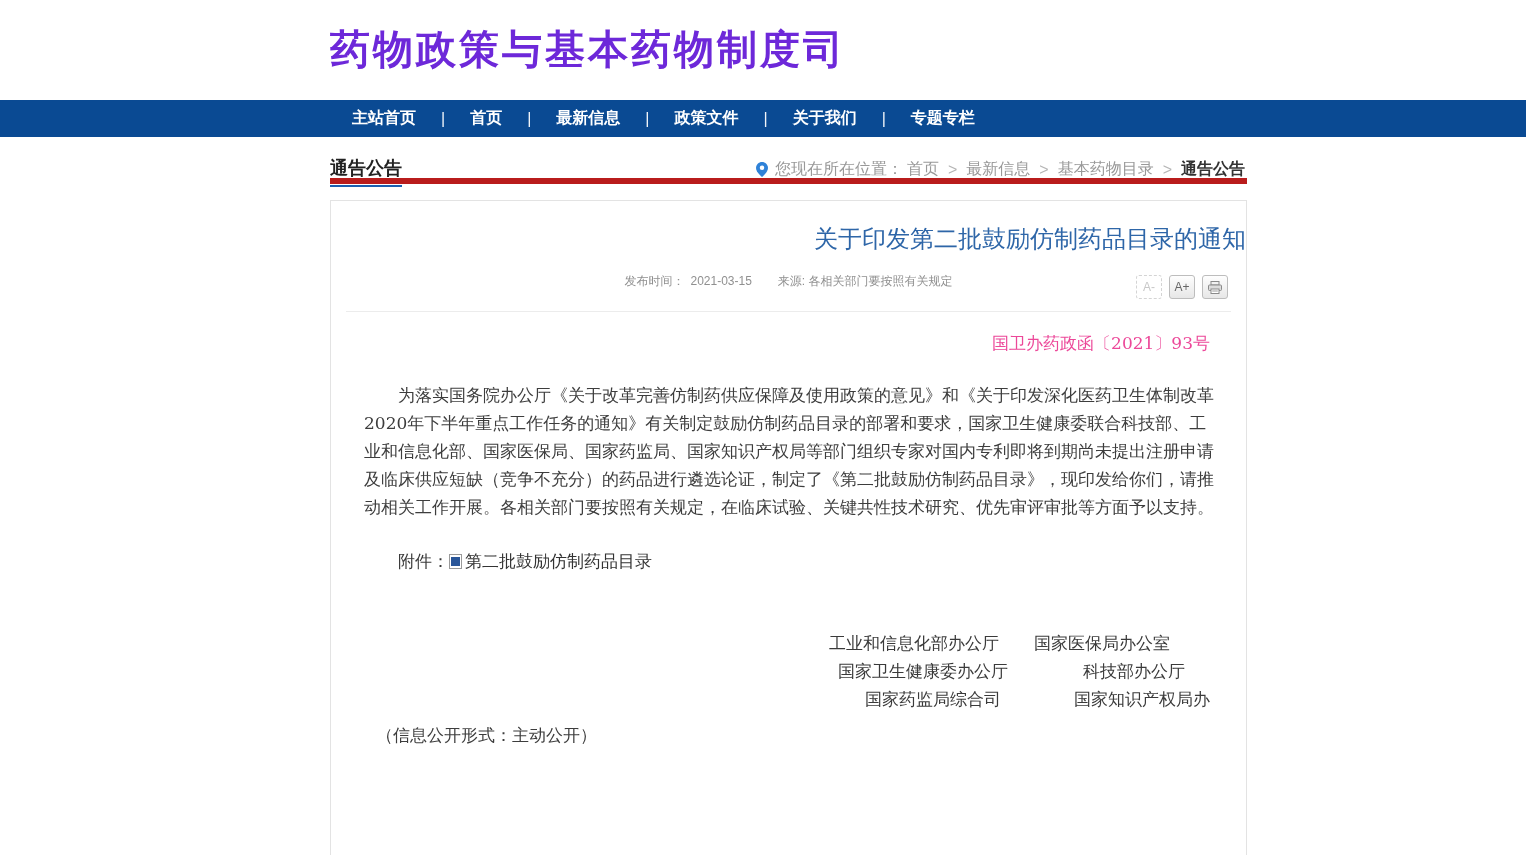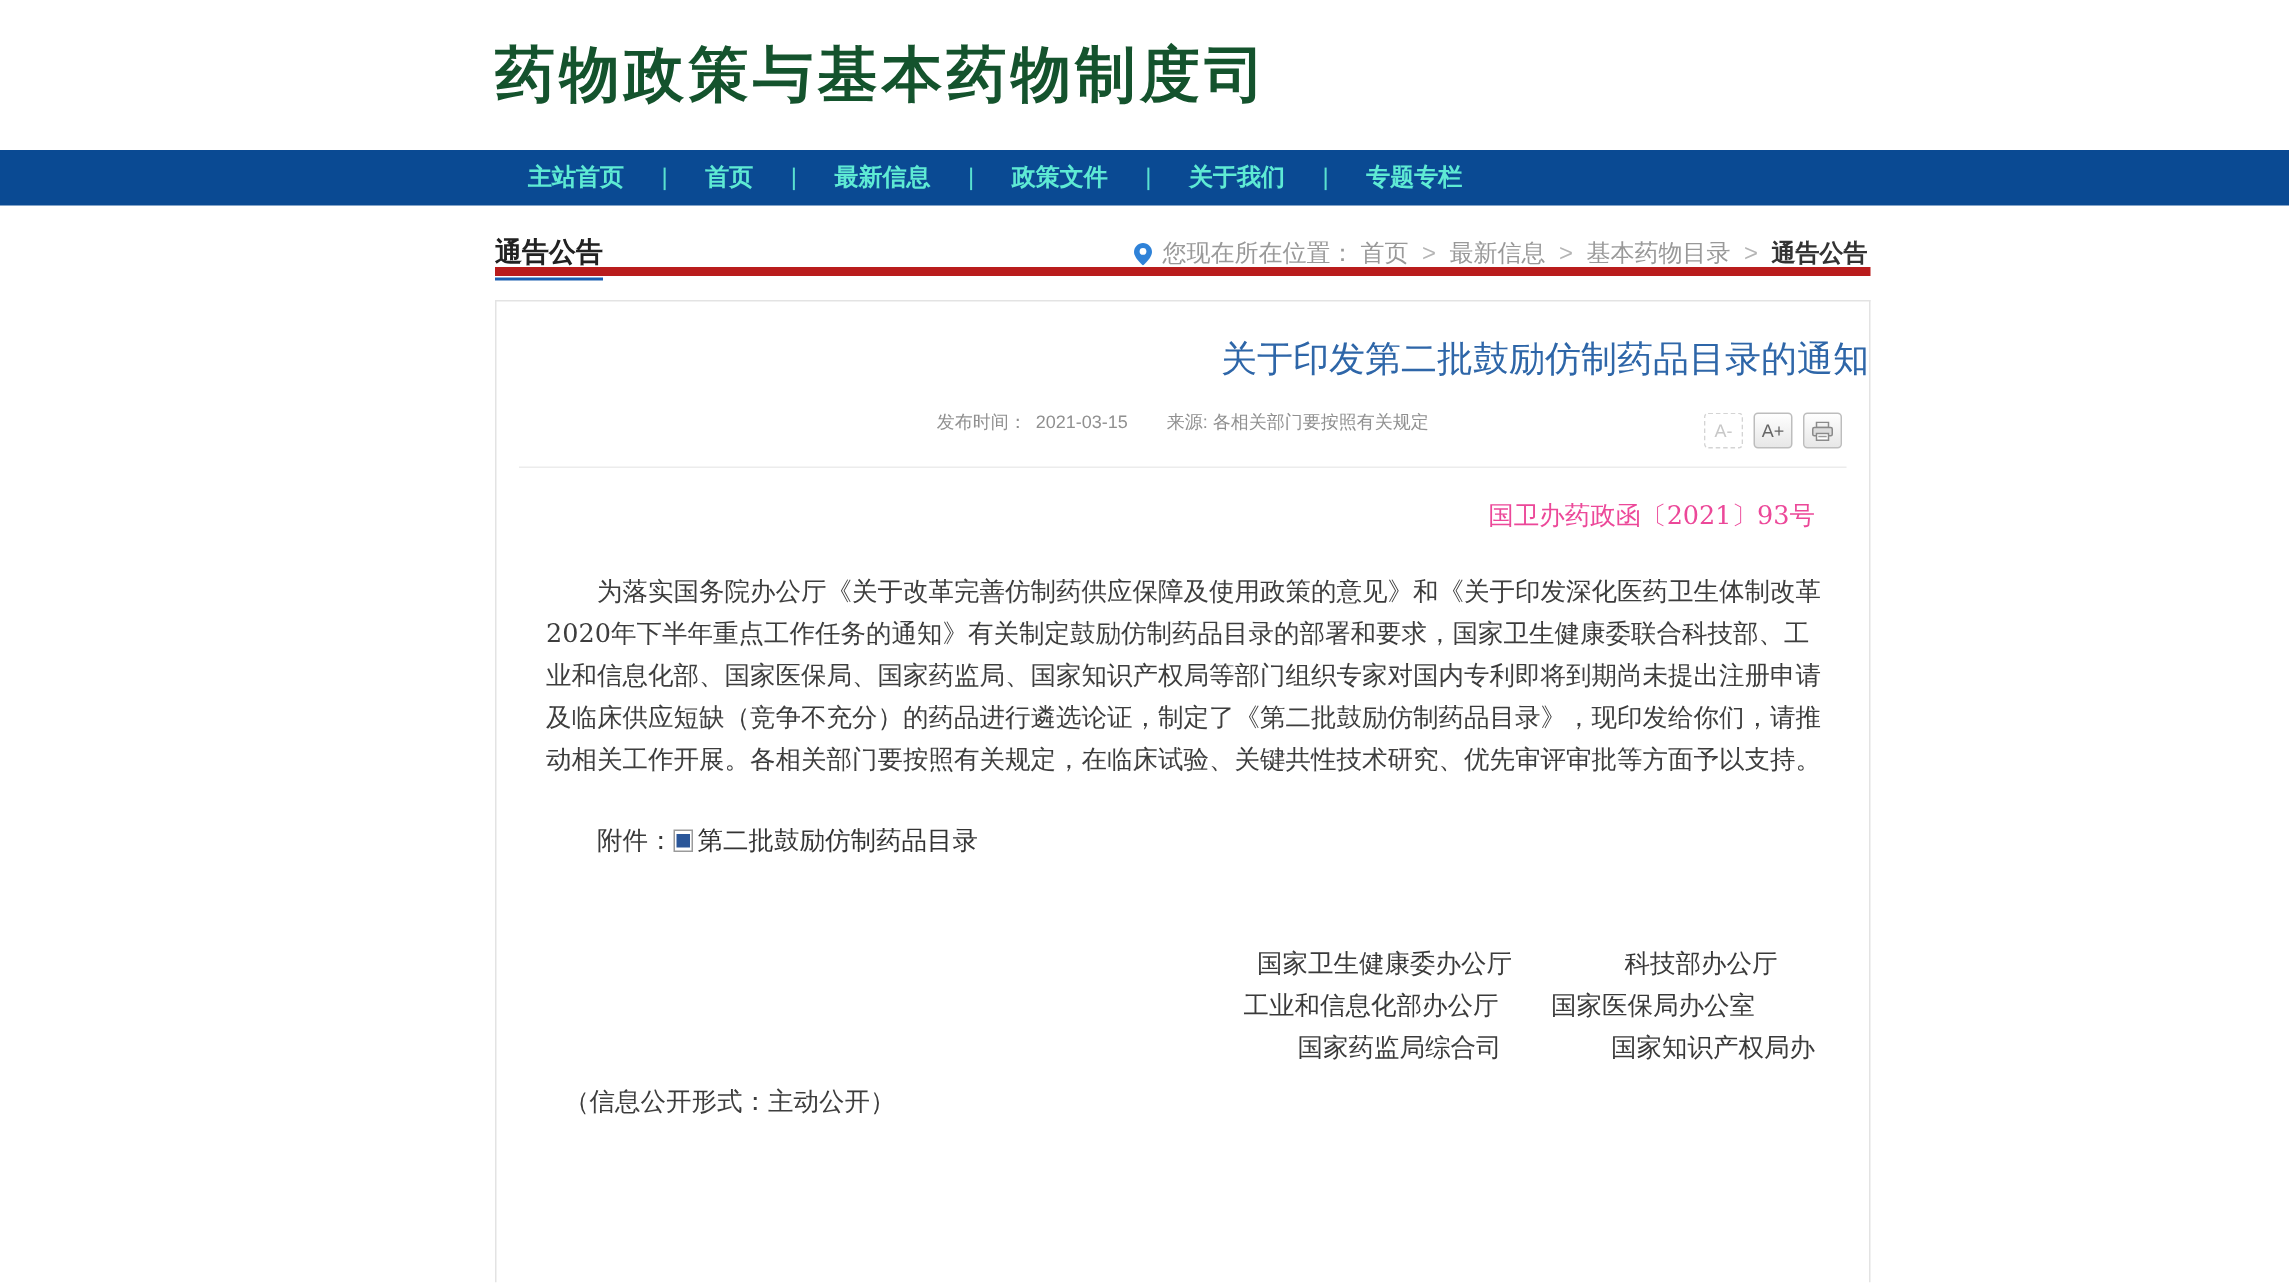--- a/index.html
+++ b/index.html
@@ -3,26 +3,26 @@
 <meta charset="utf-8">
 <style>
   * { margin:0; padding:0; box-sizing:border-box; }
   html,body { width:1526px; height:855px; background:#fff; overflow:hidden;
               font-family:"Liberation Sans", sans-serif; }
   .page { position:relative; width:1526px; height:855px; }
 
   
   .site-header { position:absolute; top:0; left:0; width:1526px; height:100px; background:#fff; }
   .site-title { position:absolute; left:330px; top:22px; font-size:40px; font-weight:bold;
-                color:#14532d; letter-spacing:3px; }
+                color:#6d28d9; letter-spacing:3px; }
 
   
   .navbar { position:absolute; top:100px; left:0; width:1526px; height:37px; background:#0a4a93; }
   .nav-inner { margin-left:352px; height:100%; display:flex; align-items:center;
-               color:#5eead4; font-size:16px; font-weight:bold; }
+               color:#ffffff; font-size:16px; font-weight:bold; }
   .nav-item { cursor:pointer; white-space:nowrap; }
   .nav-sep { margin:0 25px; font-weight:normal; opacity:.95; }
 
   
   .breadcrumb-row { position:absolute; top:150px; left:330px; width:917px; height:34px;
                     border-bottom:6px solid #b91c1c; }
   .section-title { position:absolute; left:0; top:6px; font-size:18px; font-weight:bold;
                    color:#222; padding-bottom:5px; border-bottom:2px solid #1a5fb0; }
   .breadcrumb { position:absolute; right:2px; top:9px; display:flex; align-items:center;
                 font-size:16px; color:#999; }
@@ -146,29 +146,29 @@
 
     <div class="article-body doc-serif">
       <p class="para-indent">为落实国务院办公厅《关于改革完善仿制药供应保障及使用政策的意见》和《关于印发深化医药卫生体制改革2020年下半年重点工作任务的通知》有关制定鼓励仿制药品目录的部署和要求，国家卫生健康委联合科技部、工业和信息化部、国家医保局、国家药监局、国家知识产权局等部门组织专家对国内专利即将到期尚未提出注册申请及临床供应短缺（竞争不充分）的药品进行遴选论证，制定了《第二批鼓励仿制药品目录》，现印发给你们，请推动相关工作开展。各相关部门要按照有关规定，在临床试验、关键共性技术研究、优先审评审批等方面予以支持。</p>
     </div>
 
     <div class="attachment doc-serif">
       <span>附件：</span><span class="word-icon"></span><span class="attach-link">第二批鼓励仿制药品目录</span>
     </div>
 
     <div class="signatures doc-serif">
+      <div class="sig-row pr2">
+        <span>工业和信息化部办公厅</span>
+        <span class="sig-gap g2"></span>
+        <span>国家医保局办公室</span>
+      </div>
       <div class="sig-row pr1">
         <span>国家卫生健康委办公厅</span>
         <span class="sig-gap g1"></span>
         <span>科技部办公厅</span>
-      </div>
-      <div class="sig-row pr2">
-        <span>工业和信息化部办公厅</span>
-        <span class="sig-gap g2"></span>
-        <span>国家医保局办公室</span>
       </div>
       <div class="sig-row pr3">
         <span>国家药监局综合司</span>
         <span class="sig-gap g3"></span>
         <span>国家知识产权局办</span>
       </div>
     </div>
 
     <div class="footer-note doc-serif">（信息公开形式：主动公开）</div>
 

